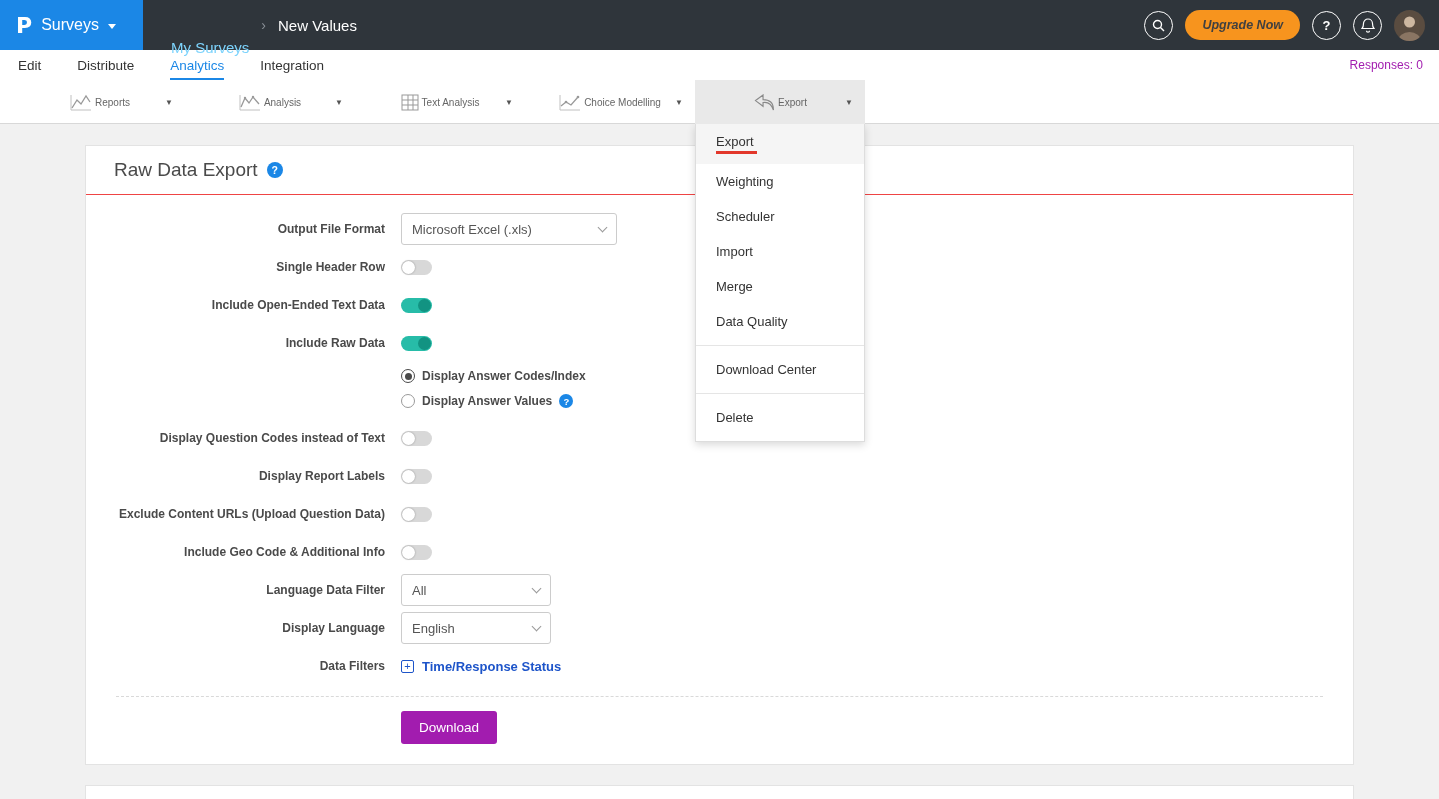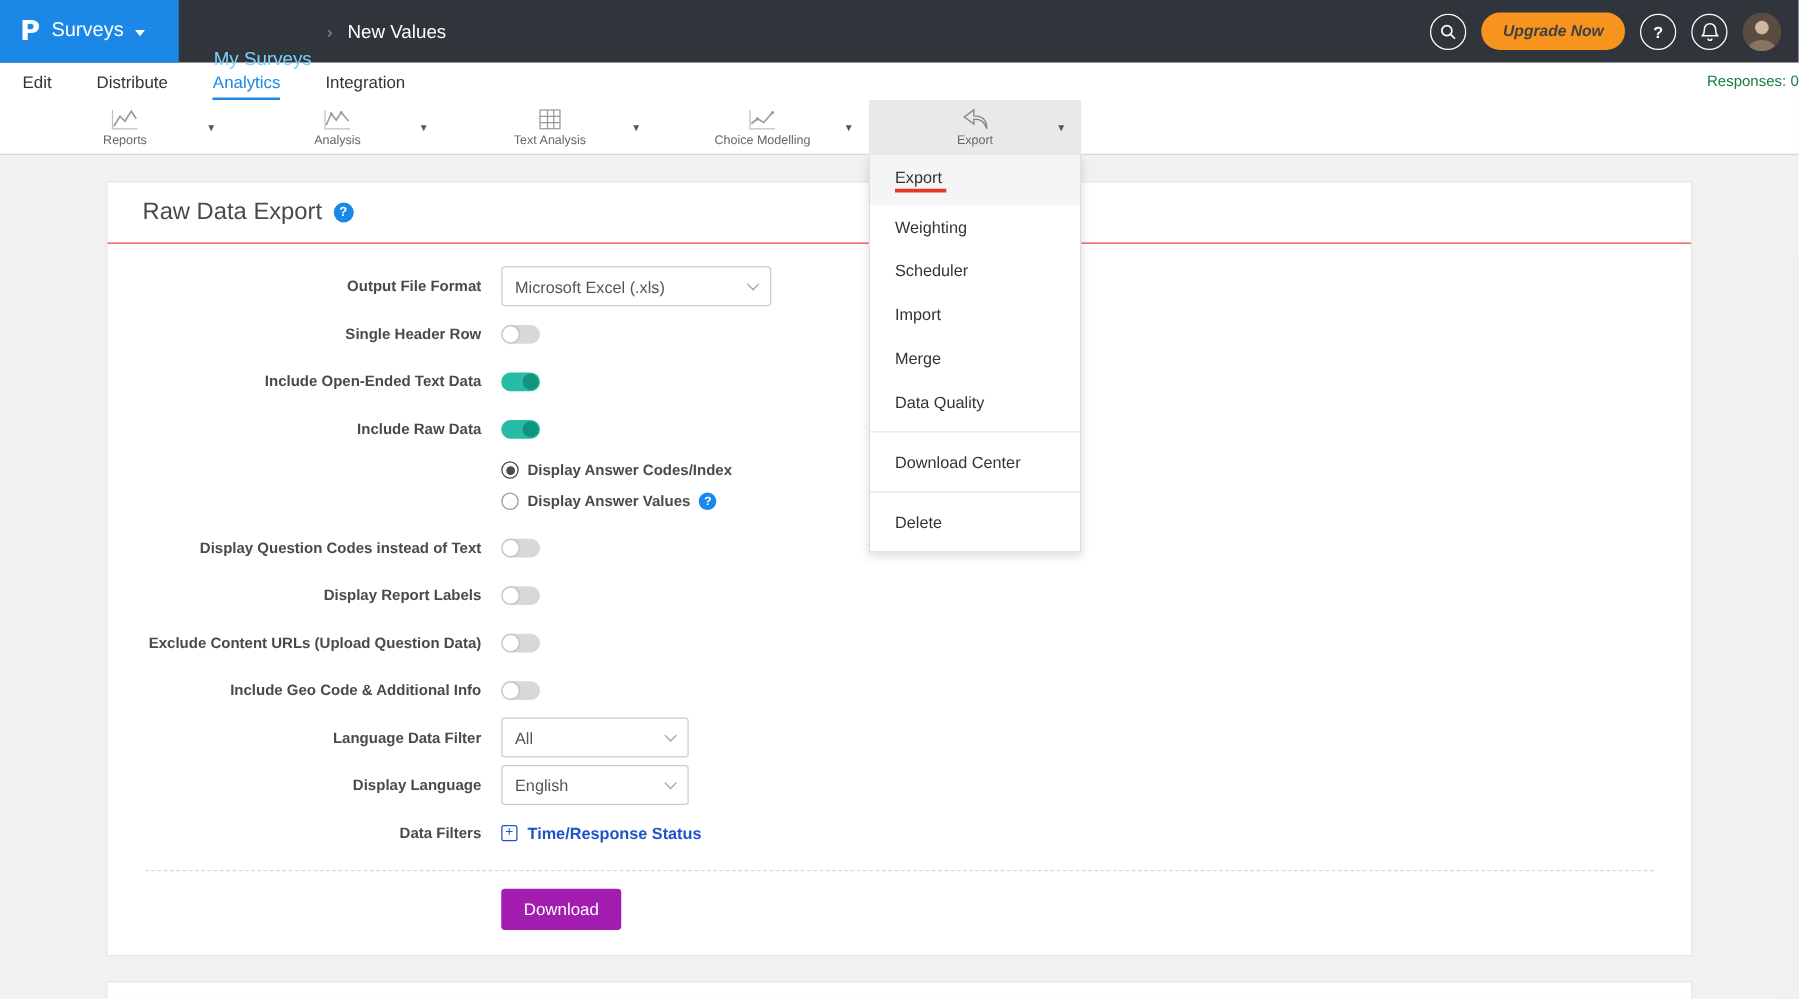--- a/index.html
+++ b/index.html
@@ -23,27 +23,27 @@
   .crumb-current { color:#fff; }
   .topbar-right { margin-left:auto; display:flex; align-items:center; gap:12px; padding-right:14px; }
   .circle-btn { width:29px; height:29px; border:1.5px solid #fff; border-radius:50%; display:flex; align-items:center; justify-content:center; cursor:pointer; color:#fff; font-size:13px; font-weight:bold; }
   .upgrade-btn { background:#F7941E; border:none; color:#404040; font-weight:bold; font-size:12.5px; padding:8px 17px; border-radius:15px; cursor:pointer; font-family:inherit;font-style:italic; }
   .avatar { width:31px; height:31px; border-radius:50%; overflow:hidden; cursor:pointer; }
 
   
   .tabsbar { height:30px; background:#fff; display:flex; align-items:stretch; padding-left:18px; }
   .tab { font-size:13.5px; color:#333; margin-right:36px; display:flex; align-items:center; cursor:pointer; border-bottom:2px solid transparent; padding-top:2px; }
   .tab.active { color:#1B87E6; border-bottom-color:#1B87E6; }
-  .responses { margin-left:auto; font-size:12px; color:#15803d; display:flex; align-items:center; }
+  .responses { margin-left:auto; padding-right:16px; font-size:12px; color:#a21caf; display:flex; align-items:center; }
 
   
   .toolbar { height:44px; background:#fff; border-bottom:1px solid #d8d8d8; display:flex; padding-left:15px; position:relative; z-index:55; }
   .tool { width:170px; height:44px; position:relative; display:flex; align-items:center; justify-content:center; cursor:pointer; }
   .tool.active { background:#E9E9E9; }
-  .tool .stack { display:flex; flex-direction:column; align-items:center; gap:3px; }
+  .tool .stack { display:flex; align-items:center; gap:3px; }
   .tool .tlabel { font-size:10px; color:#666; }
   .tool .caret { position:absolute; right:12px; top:50%; transform:translateY(-50%); font-size:8px; color:#555; }
 
   
   .menu { position:absolute; left:695px; top:124px; width:170px; background:#fff; border:1px solid #ddd; border-top:none; box-shadow:0 3px 8px rgba(0,0,0,.15); z-index:50; padding-bottom:6px; }
   .menu-item { padding:10px 20px; font-size:13px; color:#333; cursor:pointer; }
   .menu-item.selected { background:#F5F5F5; }
   .menu-divider { border-top:1px solid #e5e5e5; margin:6px 0; }
   .red-underline { width:41px; height:3px; background:#E2372B; margin-top:2px; }
 

